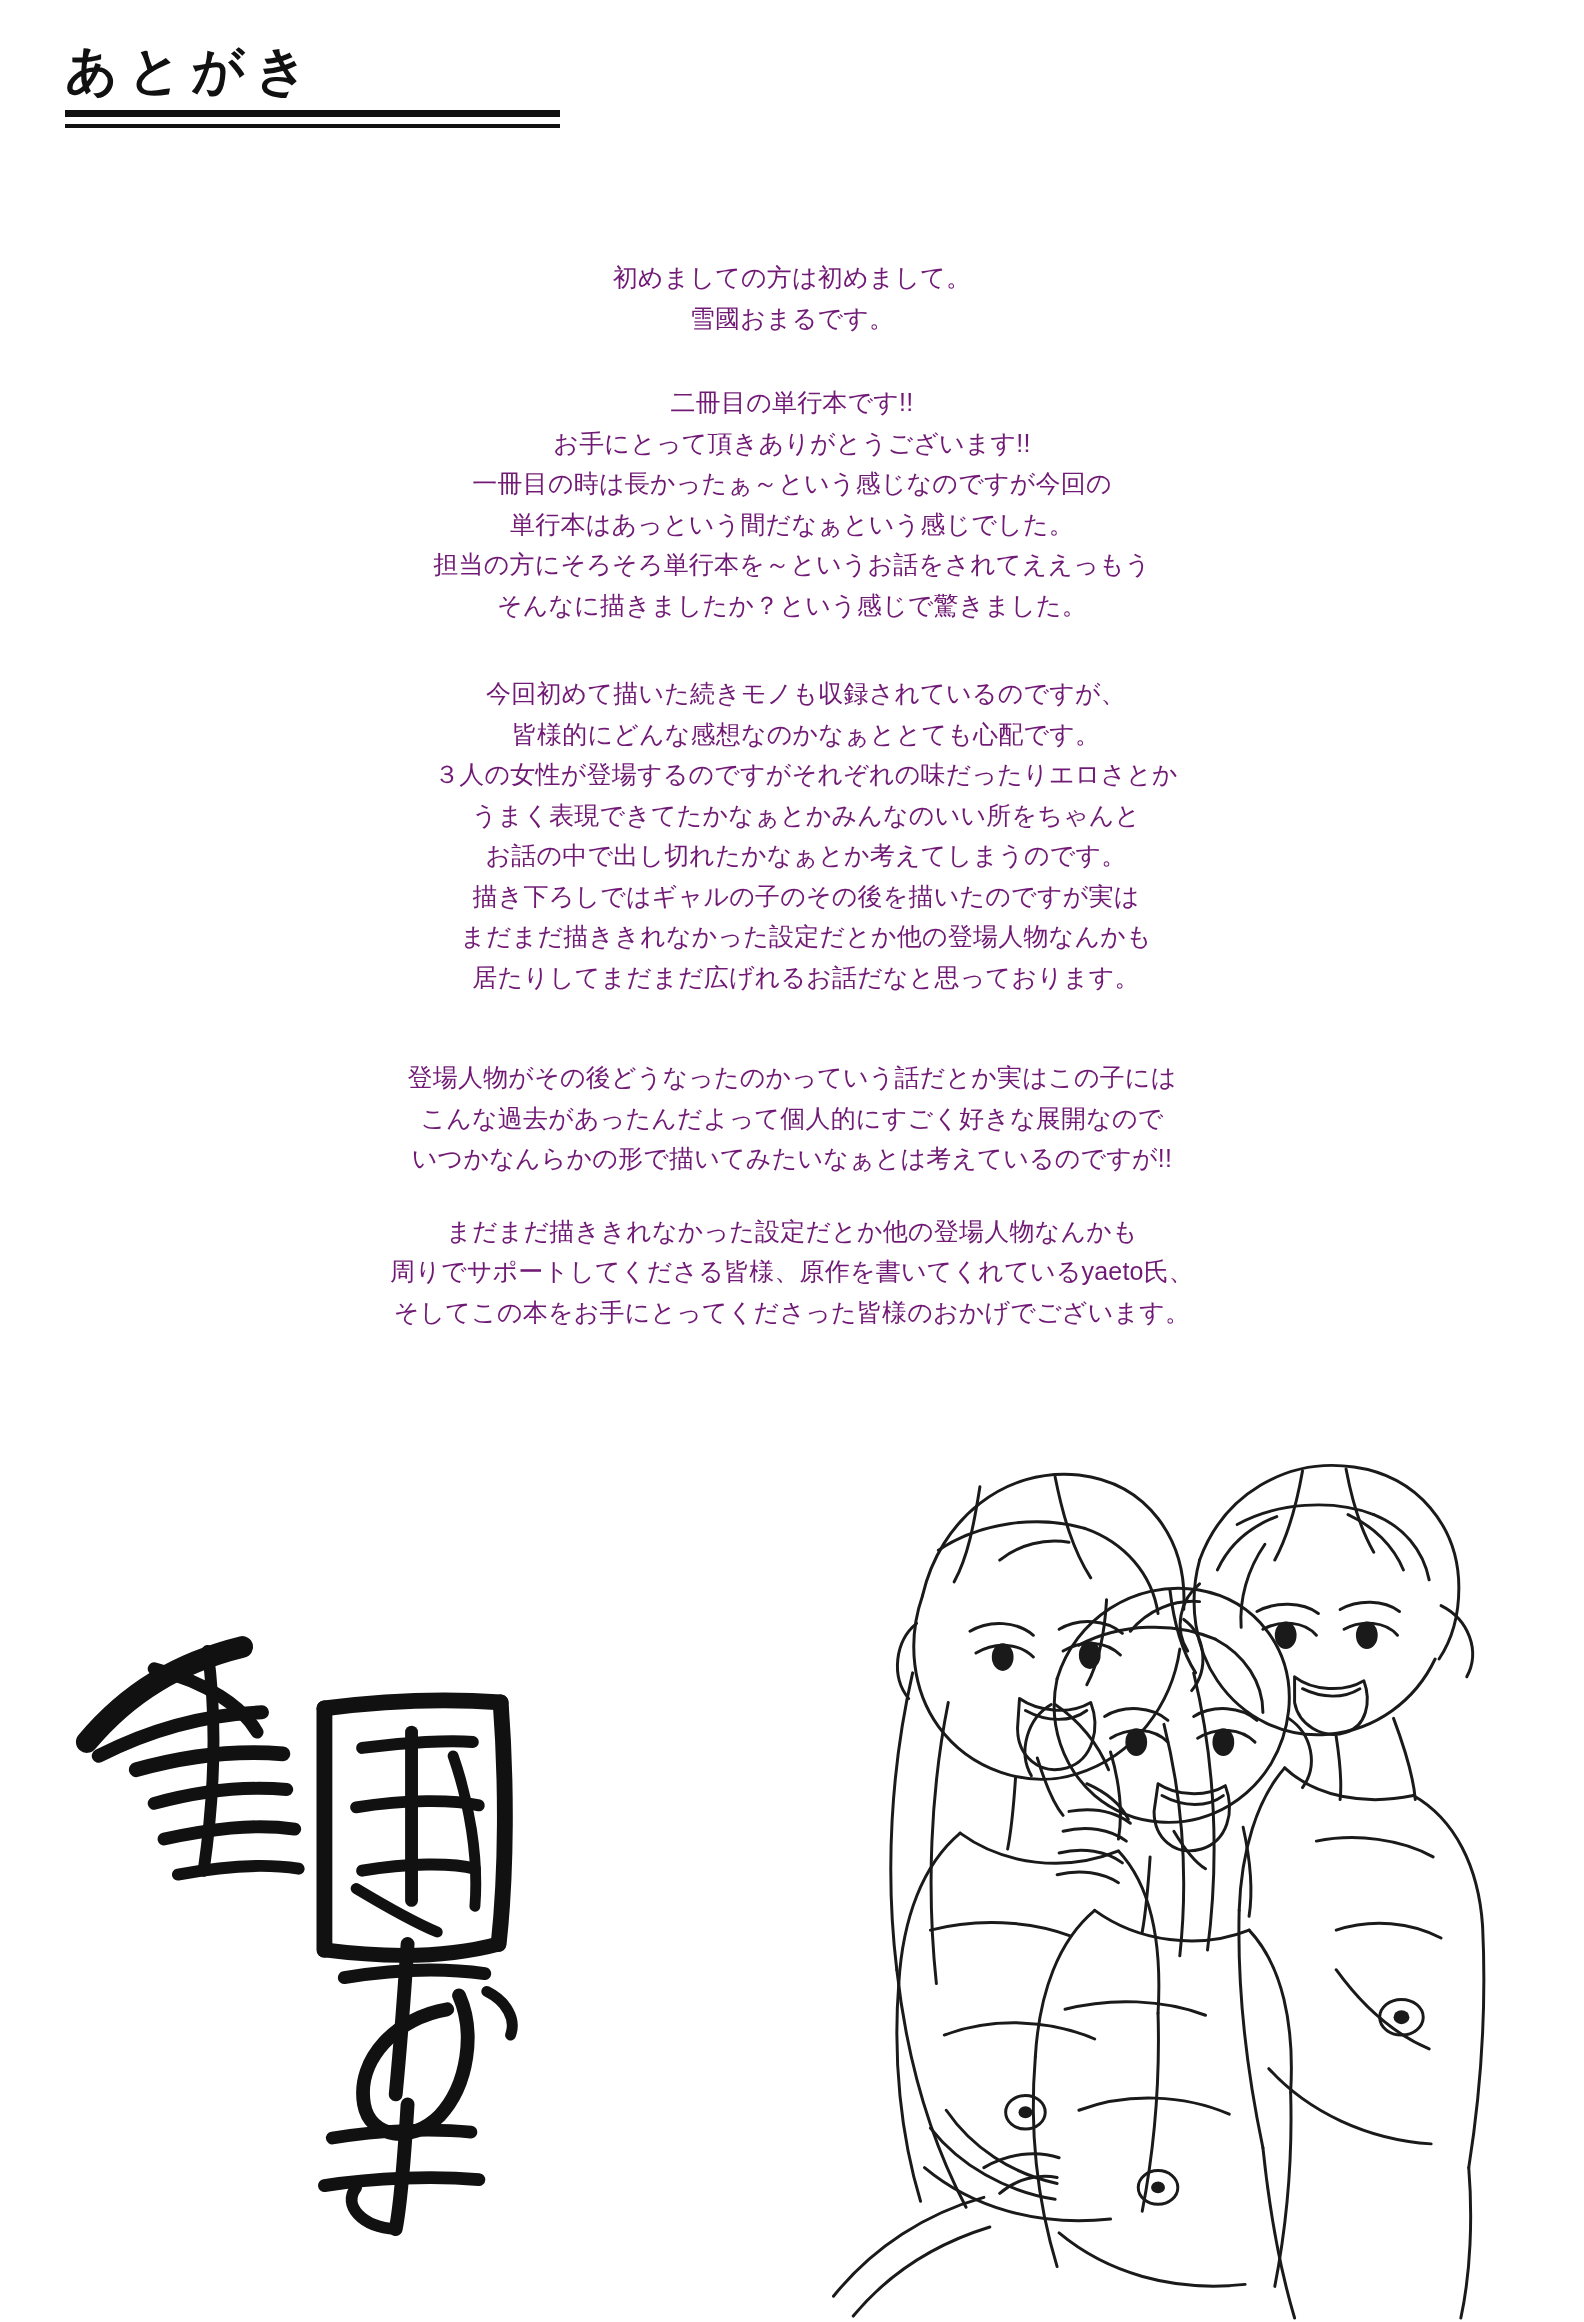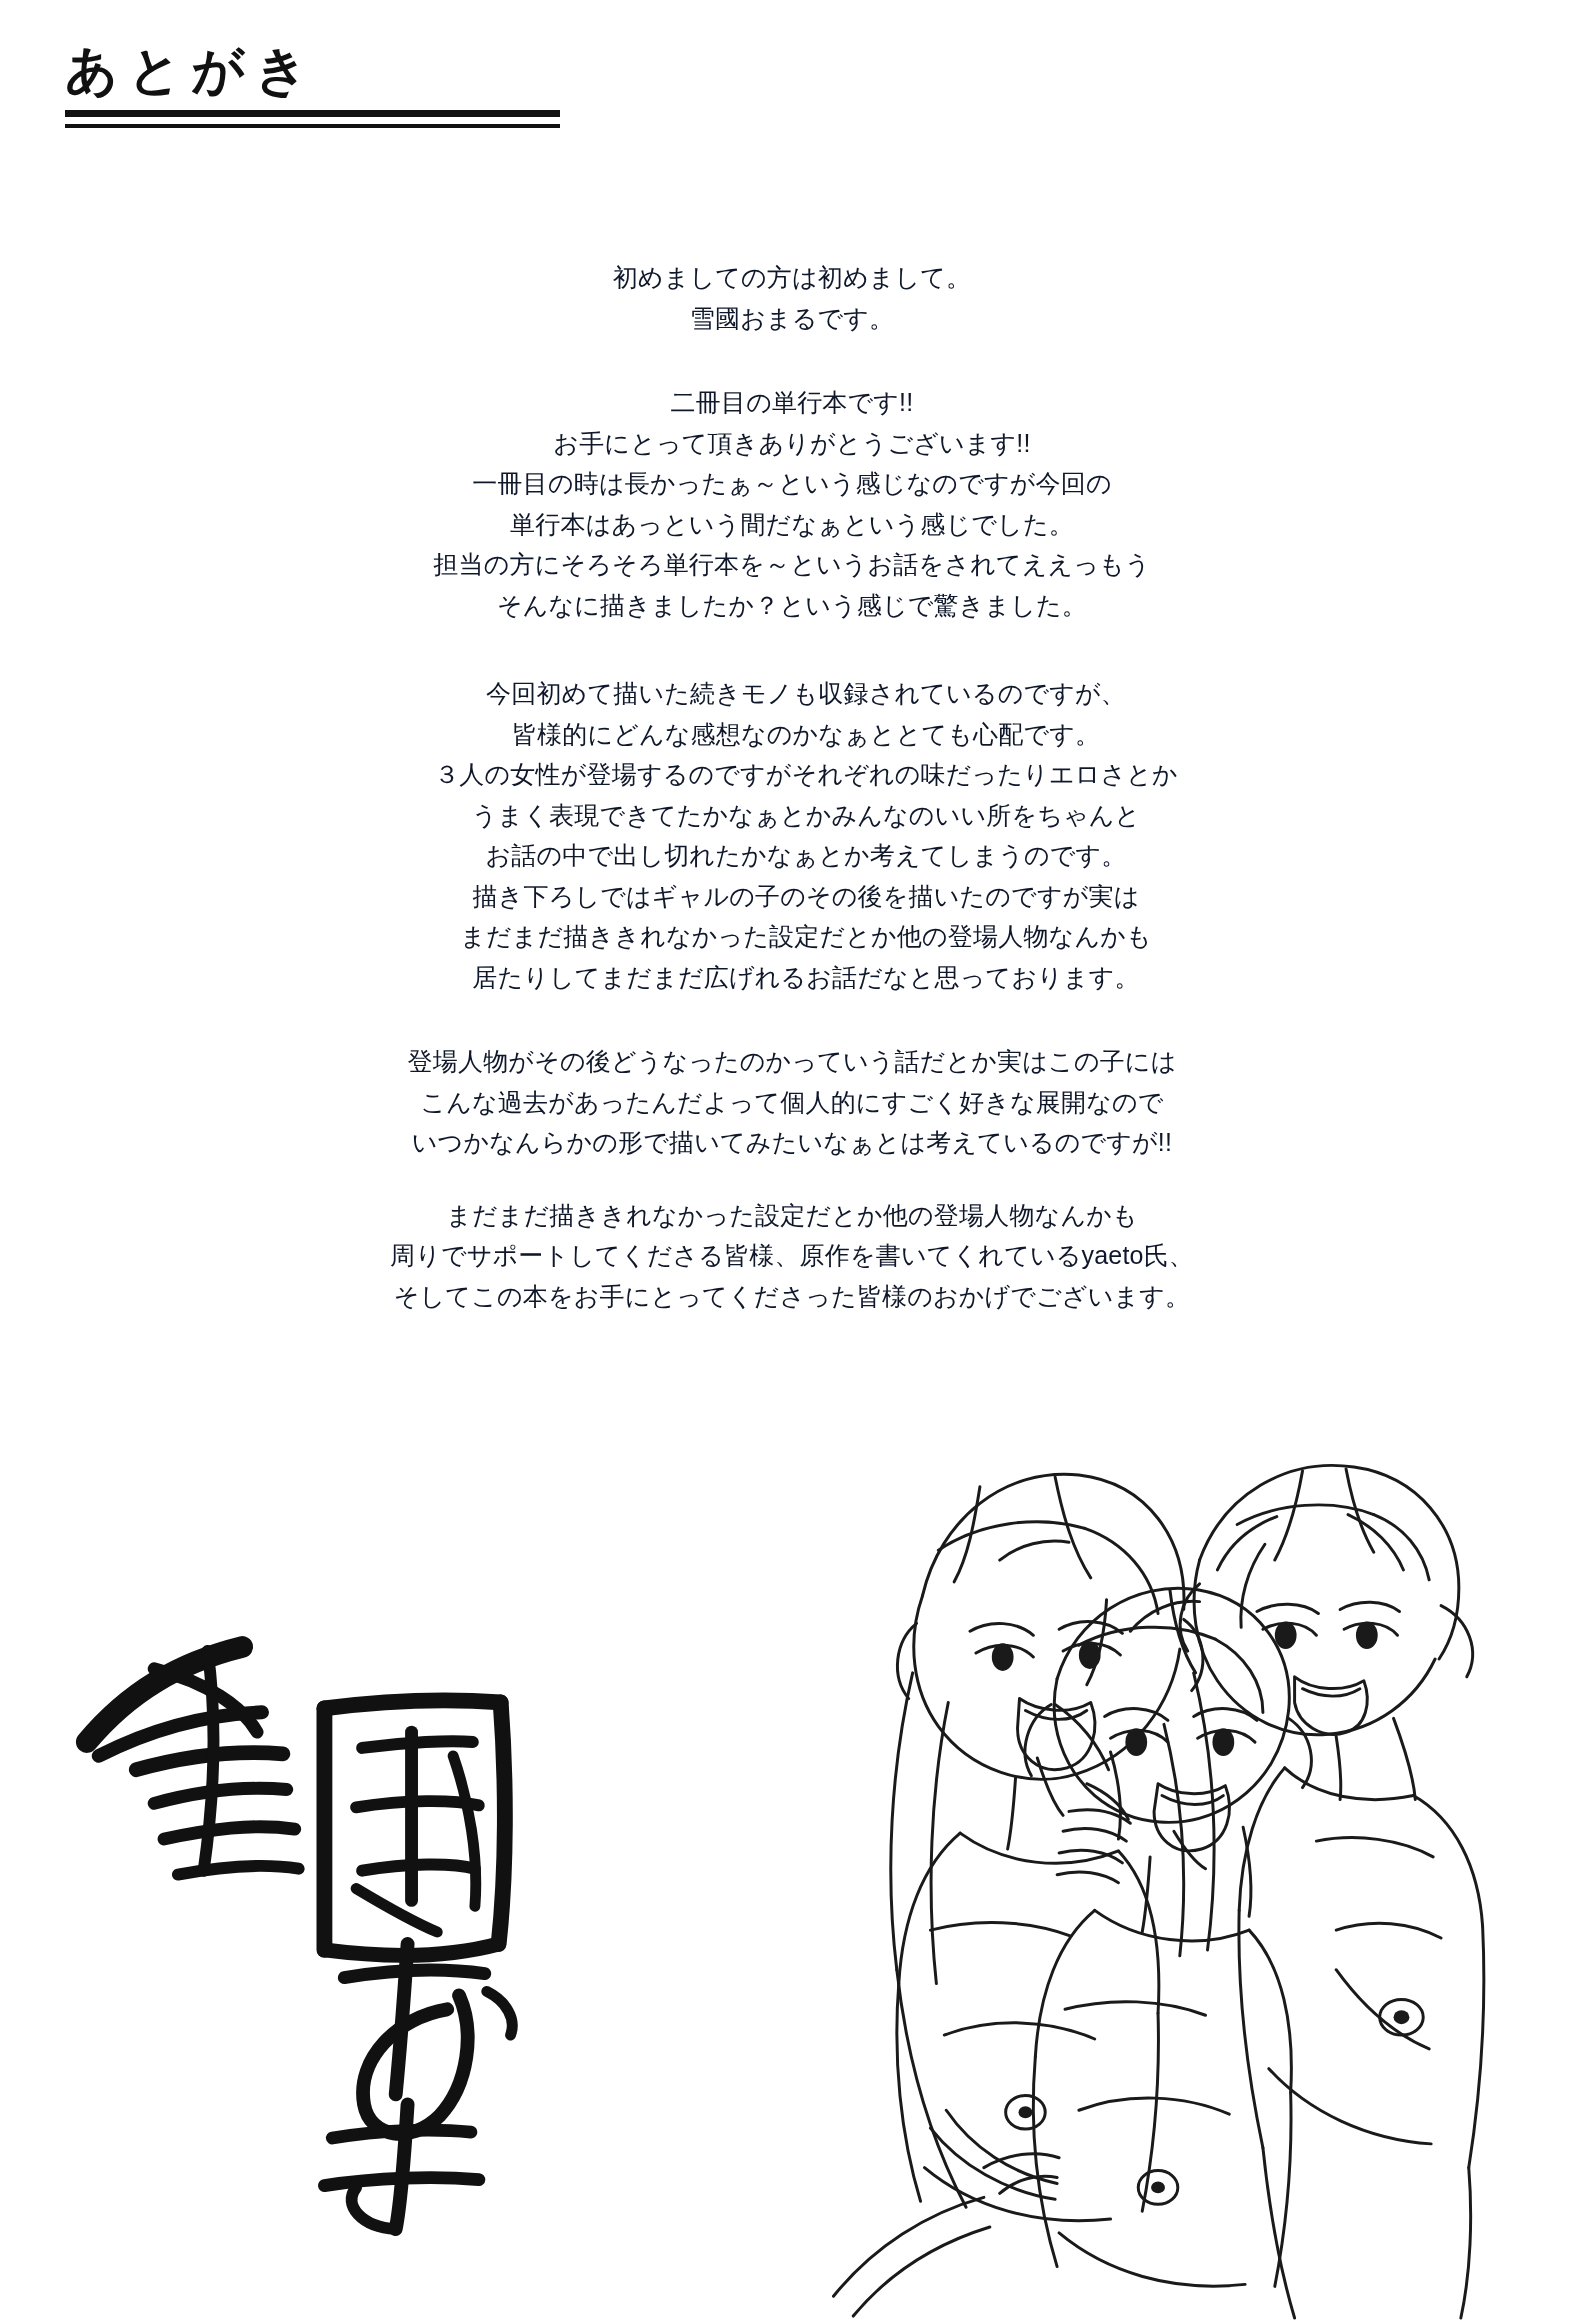--- a/index.html
+++ b/index.html
@@ -56,26 +56,26 @@
     left: 0;
     top: 257px;
     width: 1584px;
     text-align: center;
   }
   .para {
     margin: 0 0 34px 0;
     font-size: 25px;
     line-height: 1.62;
     letter-spacing: 0.2px;
-    color: #0f172a;
+    color: #701a75;
     white-space: pre-line;
   }
   .para.p1 { margin-bottom: 44px; }
   .para.p2 { margin-bottom: 48px; }
-  .para.p3 { margin-bottom: 44px; padding-left: 28px; }
+  .para.p3 { margin-bottom: 60px; padding-left: 28px; }
   .para.p4 { margin-bottom: 32px; }
   .para.p5 { margin-bottom: 40px; }
   .para.p6 { margin-bottom: 0; }
 
   
   .signature {
     position: absolute;
     left: 59px;
     top: 1544px;
     width: 614px;

